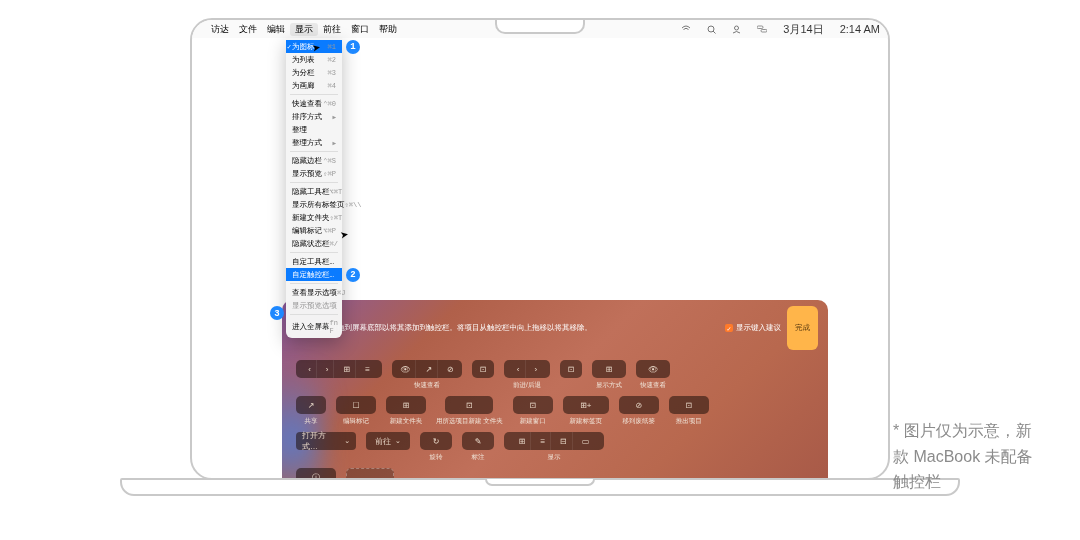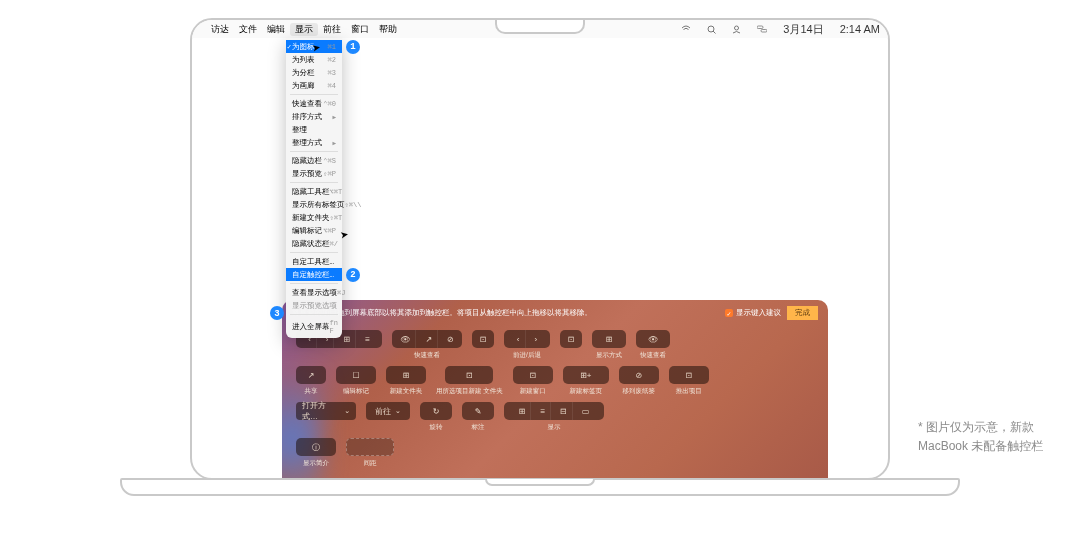--- a/index.html
+++ b/index.html
@@ -35,35 +35,35 @@
   
   
   .cursor { position: absolute; font-size: 10px; color: #000; z-index: 45; transform: rotate(-10deg); }
   
   
   .panel { position: absolute; left: 90px; top: 280px; right: 60px; bottom: 0; border-radius: 10px 10px 0 0; overflow: hidden; background: linear-gradient(135deg, #8a5a9e 0%, #b0604a 25%, #c0705a 50%, #b8684e 75%, #a85a48 100%); }
   .panel-left-blur { position: absolute; left: -20px; top: 40px; width: 60px; height: 200px; background: radial-gradient(circle, #5a7aca 0%, transparent 70%); filter: blur(12px); }
   .panel .pheader { display: flex; align-items: center; padding: 6px 10px; font-size: 7.5px; color: #fff; }
   .panel .pheader .ptxt { flex: 1; }
   .panel .pheader .cb { width: 8px; height: 8px; background: #ff7a2a; border-radius: 2px; margin-right: 3px; display:inline-flex; align-items:center; justify-content:center; font-size:6px; color:#fff;}
-  .panel .pheader .done { background: #ffb54a; color: #5a3a10; border-radius: 0; padding: 2px 8px; margin-left: 6px; font-size: 7.5px; }
+  .panel .pheader .done { background: #ffb54a; color: #5a3a10; border-radius: 6px; padding: 17px 8px; margin-left: 6px; font-size: 7.5px; }
   
   .tiles { position: relative; padding: 4px 14px; }
   .trow { display: flex; gap: 10px; margin-bottom: 6px; align-items: flex-start; flex-wrap: nowrap; }
   .tile { display: flex; flex-direction: column; align-items: center; gap: 3px; }
   .tile .box { background: rgba(30,15,10,0.55); border-radius: 5px; height: 18px; display: flex; align-items: center; justify-content: center; color: #e8d8c8; font-size: 8px; gap: 4px; padding: 0 6px; }
   .tile .box.seg { padding: 0; }
   .tile .box.seg .seg-cell { padding: 0 5px; height: 100%; display:flex; align-items:center; border-right: 1px solid rgba(255,255,255,0.08); }
   .tile .box.seg .seg-cell:last-child { border-right: none; }
   .tile .cap { font-size: 6.5px; color: #f0e4d8; text-align: center; white-space: nowrap; }
   .tile .box.pill { border-radius: 4px; }
   .tile .box .chev { font-size: 7px; }
   
   
-  .disclaimer { position: absolute; right: 12px; top: 418px; width: 150px; font-size: 12px; color: #8b8b8b; line-height: 1.6; }
+  .disclaimer { position: absolute; right: 37px; top: 418px; width: 150px; font-size: 16px; color: #8b8b8b; line-height: 1.6; }
   
   svg { display: block; }
 </style>
 </head>
 <body>
 
 <div class="laptop">
   <div class="notch"></div>
 
   <div class="menubar">

